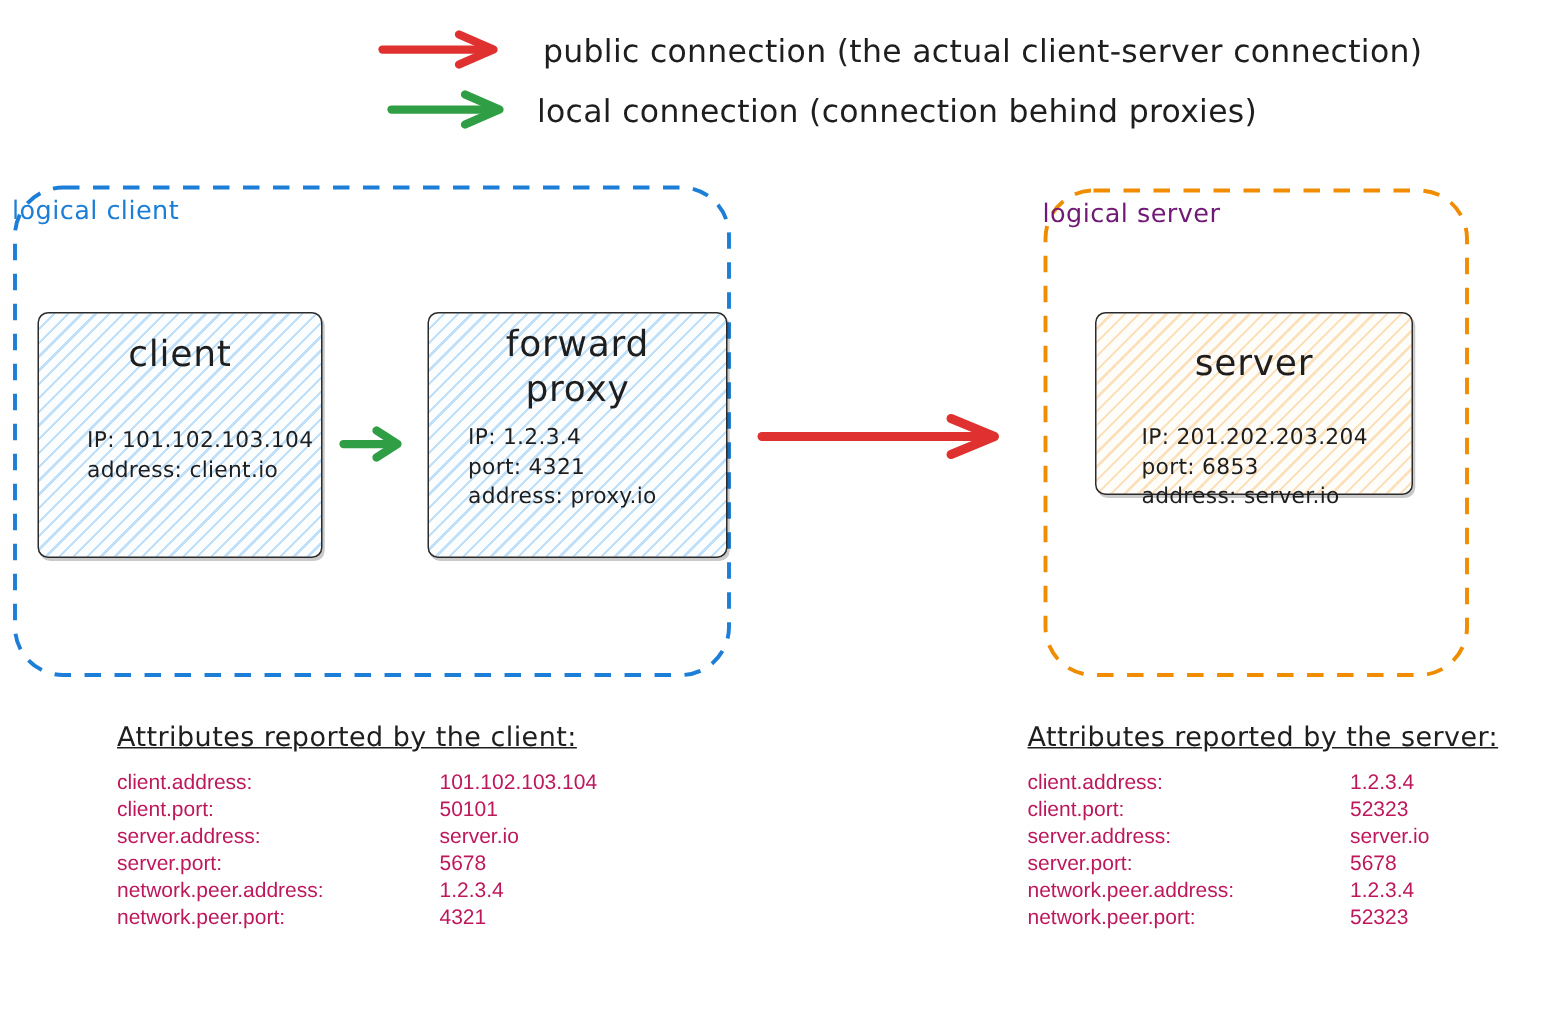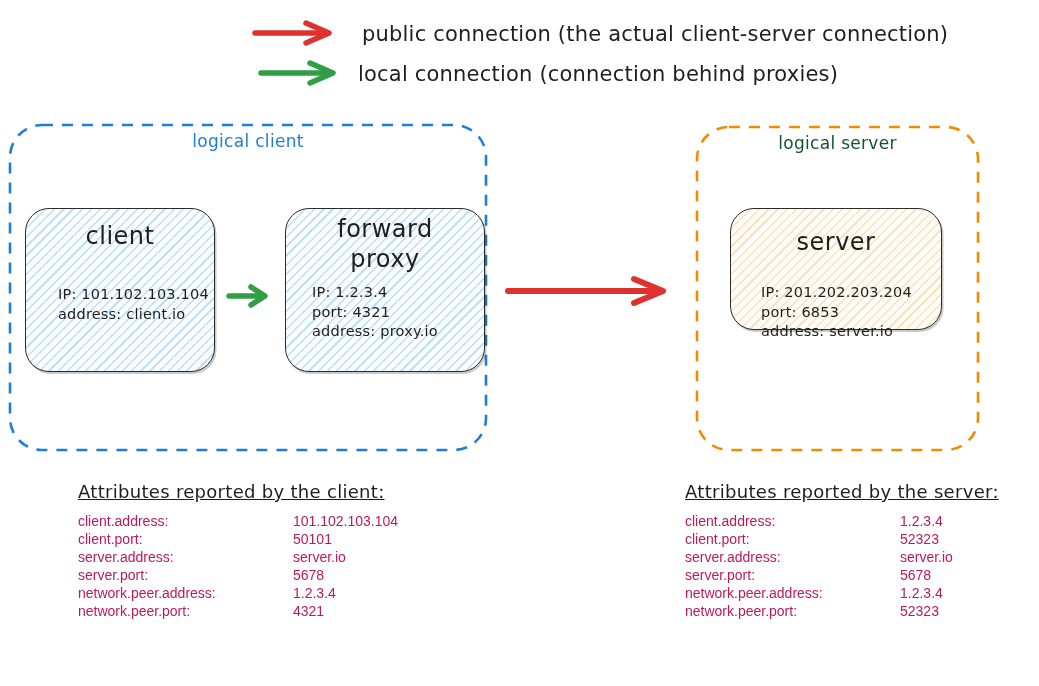--- a/index.html
+++ b/index.html
@@ -10,29 +10,29 @@
   .abs{position:absolute;}
   svg{display:block;overflow:visible;}
 
   
   .legend-label{font-size:21px;letter-spacing:.2px;white-space:nowrap;}
 
   
   .logical-box{position:absolute;}
   .logical-box > svg{position:absolute;left:0;top:0;}
   .logical-label{
-    position:absolute;left:0;right:0;top:8px;text-align:center;
+    position:absolute;left:0;right:0;top:8px;
     font-size:17px;letter-spacing:.3px;
   }
   .logical-label.blue{color:#1c7ed6;}
-  .logical-label.orange{color:#14532d;}
+  .logical-label.orange{color:#701a75;}
 
   
   .node{
-    position:absolute;border:1.7px solid #2b2b2b;border-radius:24px;
+    position:absolute;border:1.7px solid #2b2b2b;border-radius:7px;
     box-shadow:1.5px 2px 0 0 rgba(43,43,43,.25);
     box-sizing:border-box;
   }
   .node.blue-fill{
     background:
       repeating-linear-gradient(135deg, rgba(144,200,245,.55) 0 1.6px, rgba(255,255,255,0) 1.6px 6.5px),
       #fbfdff;
   }
   .node.orange-fill{
     background:

